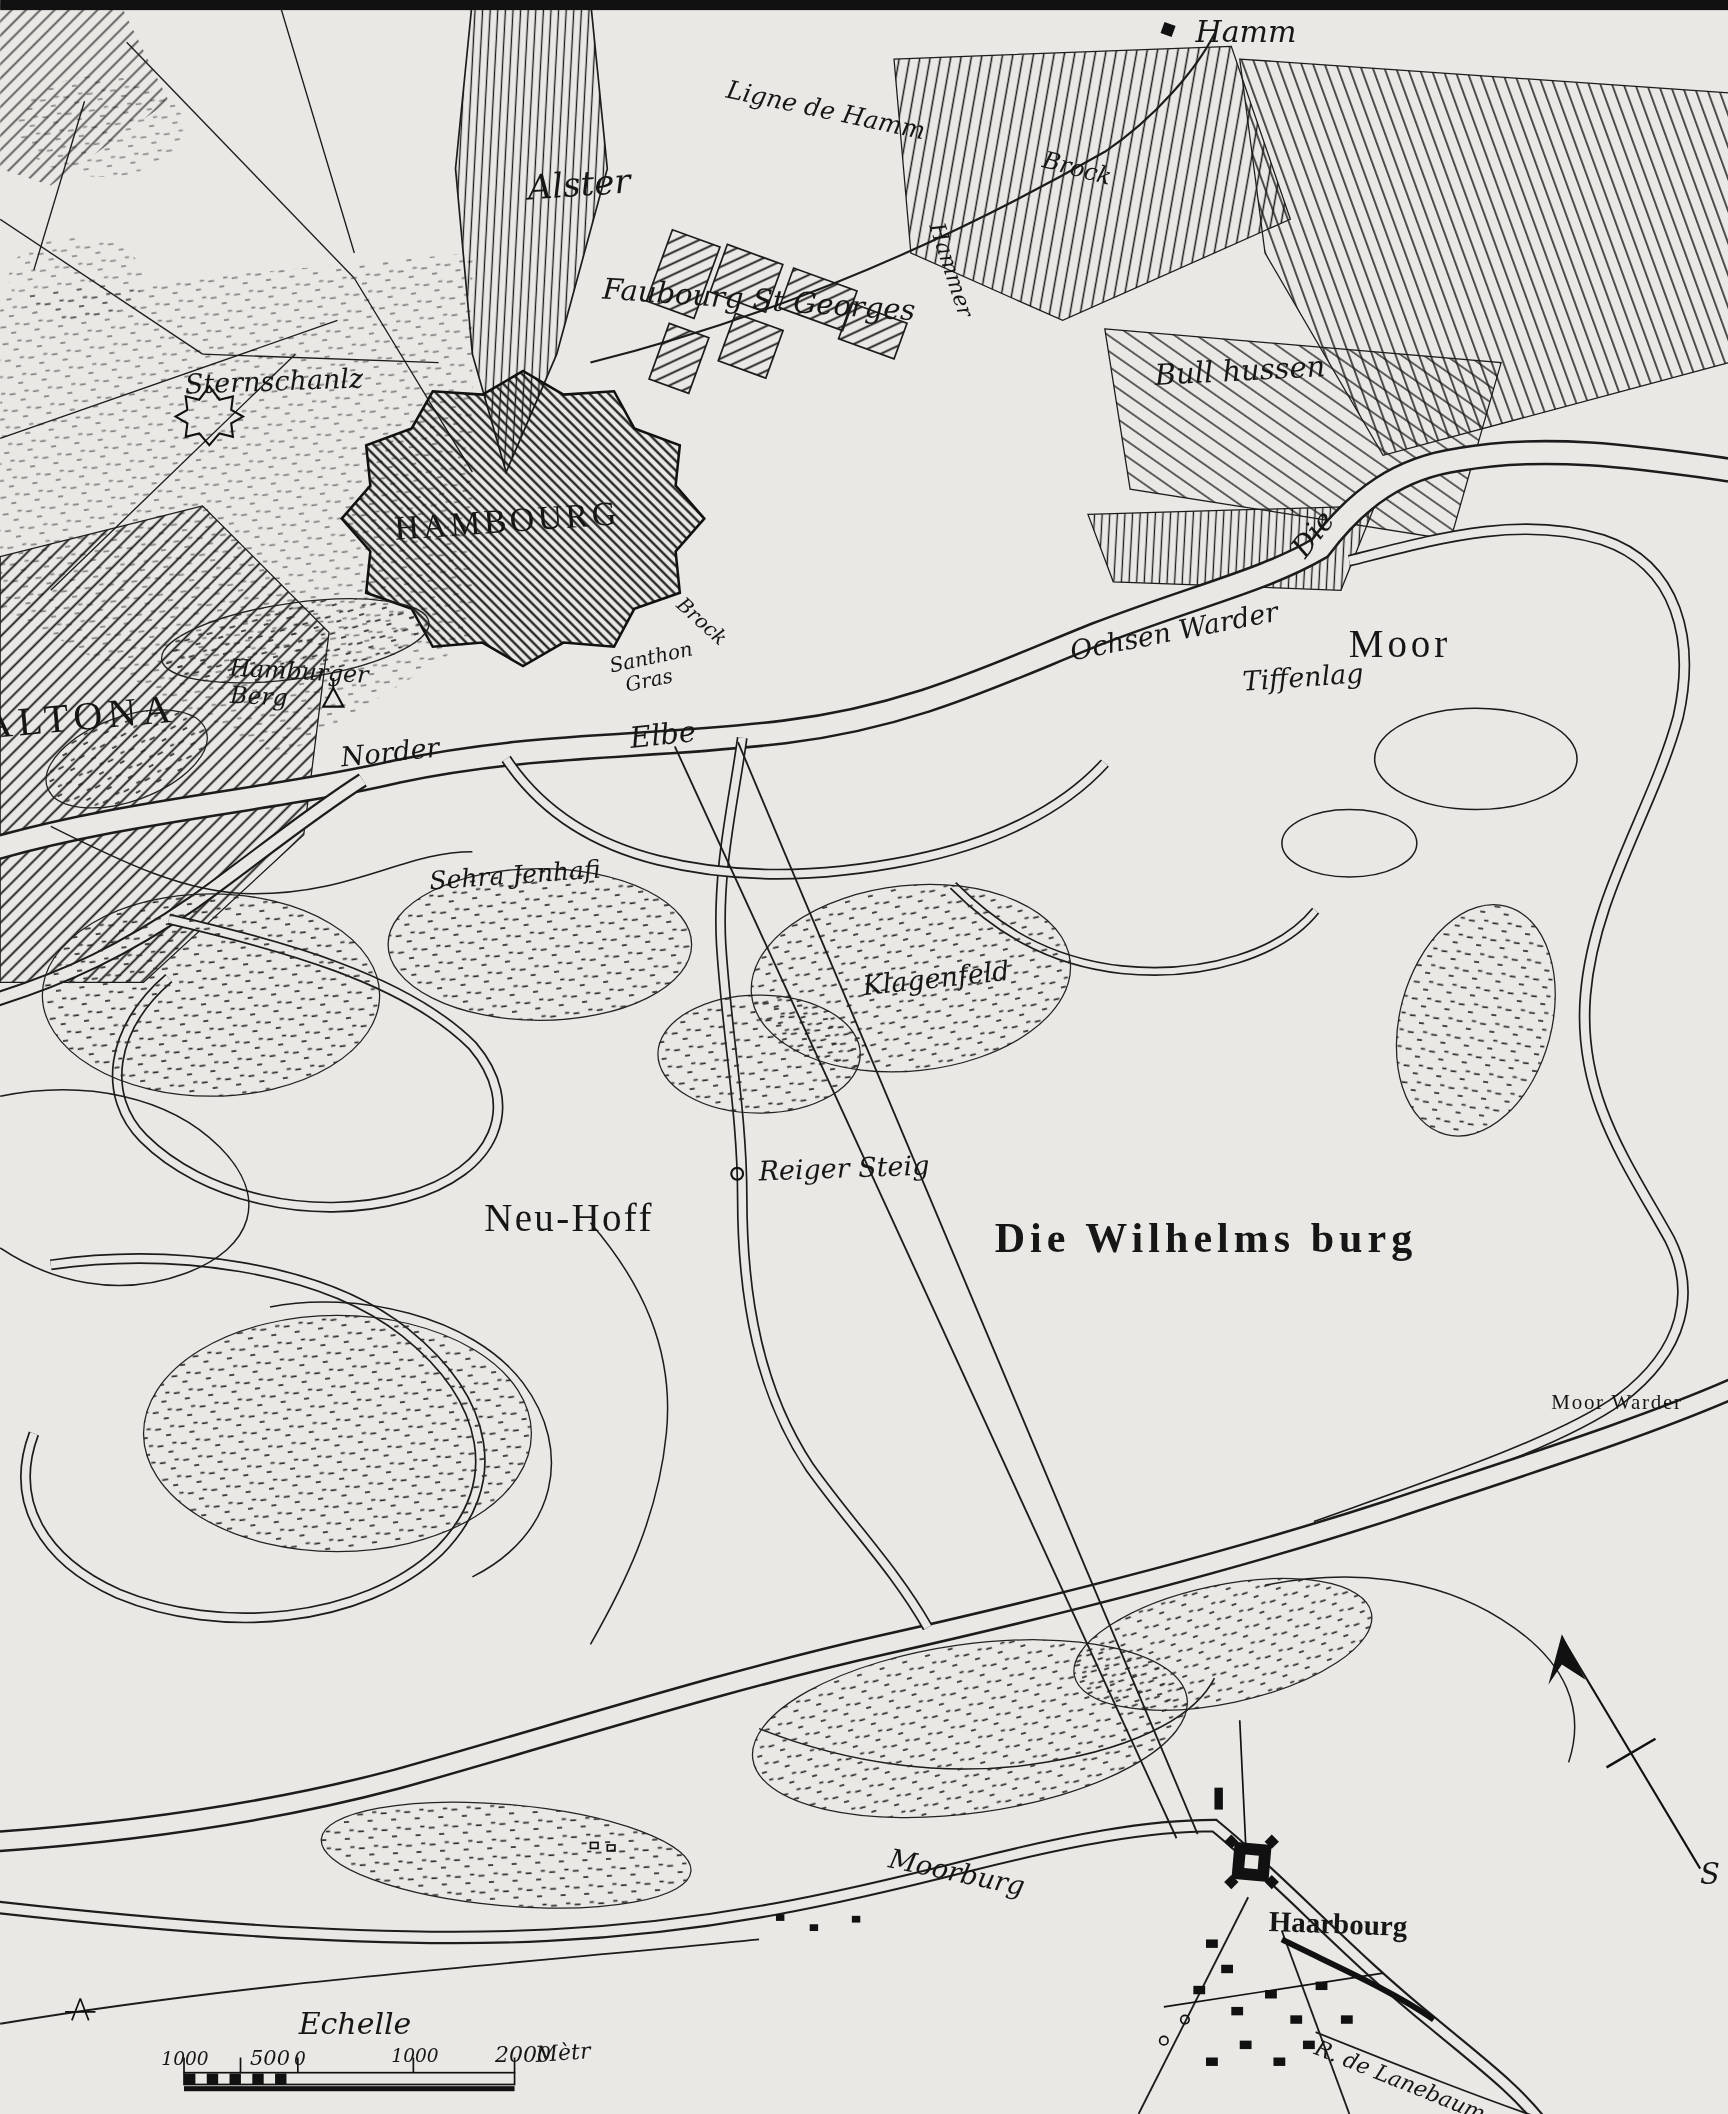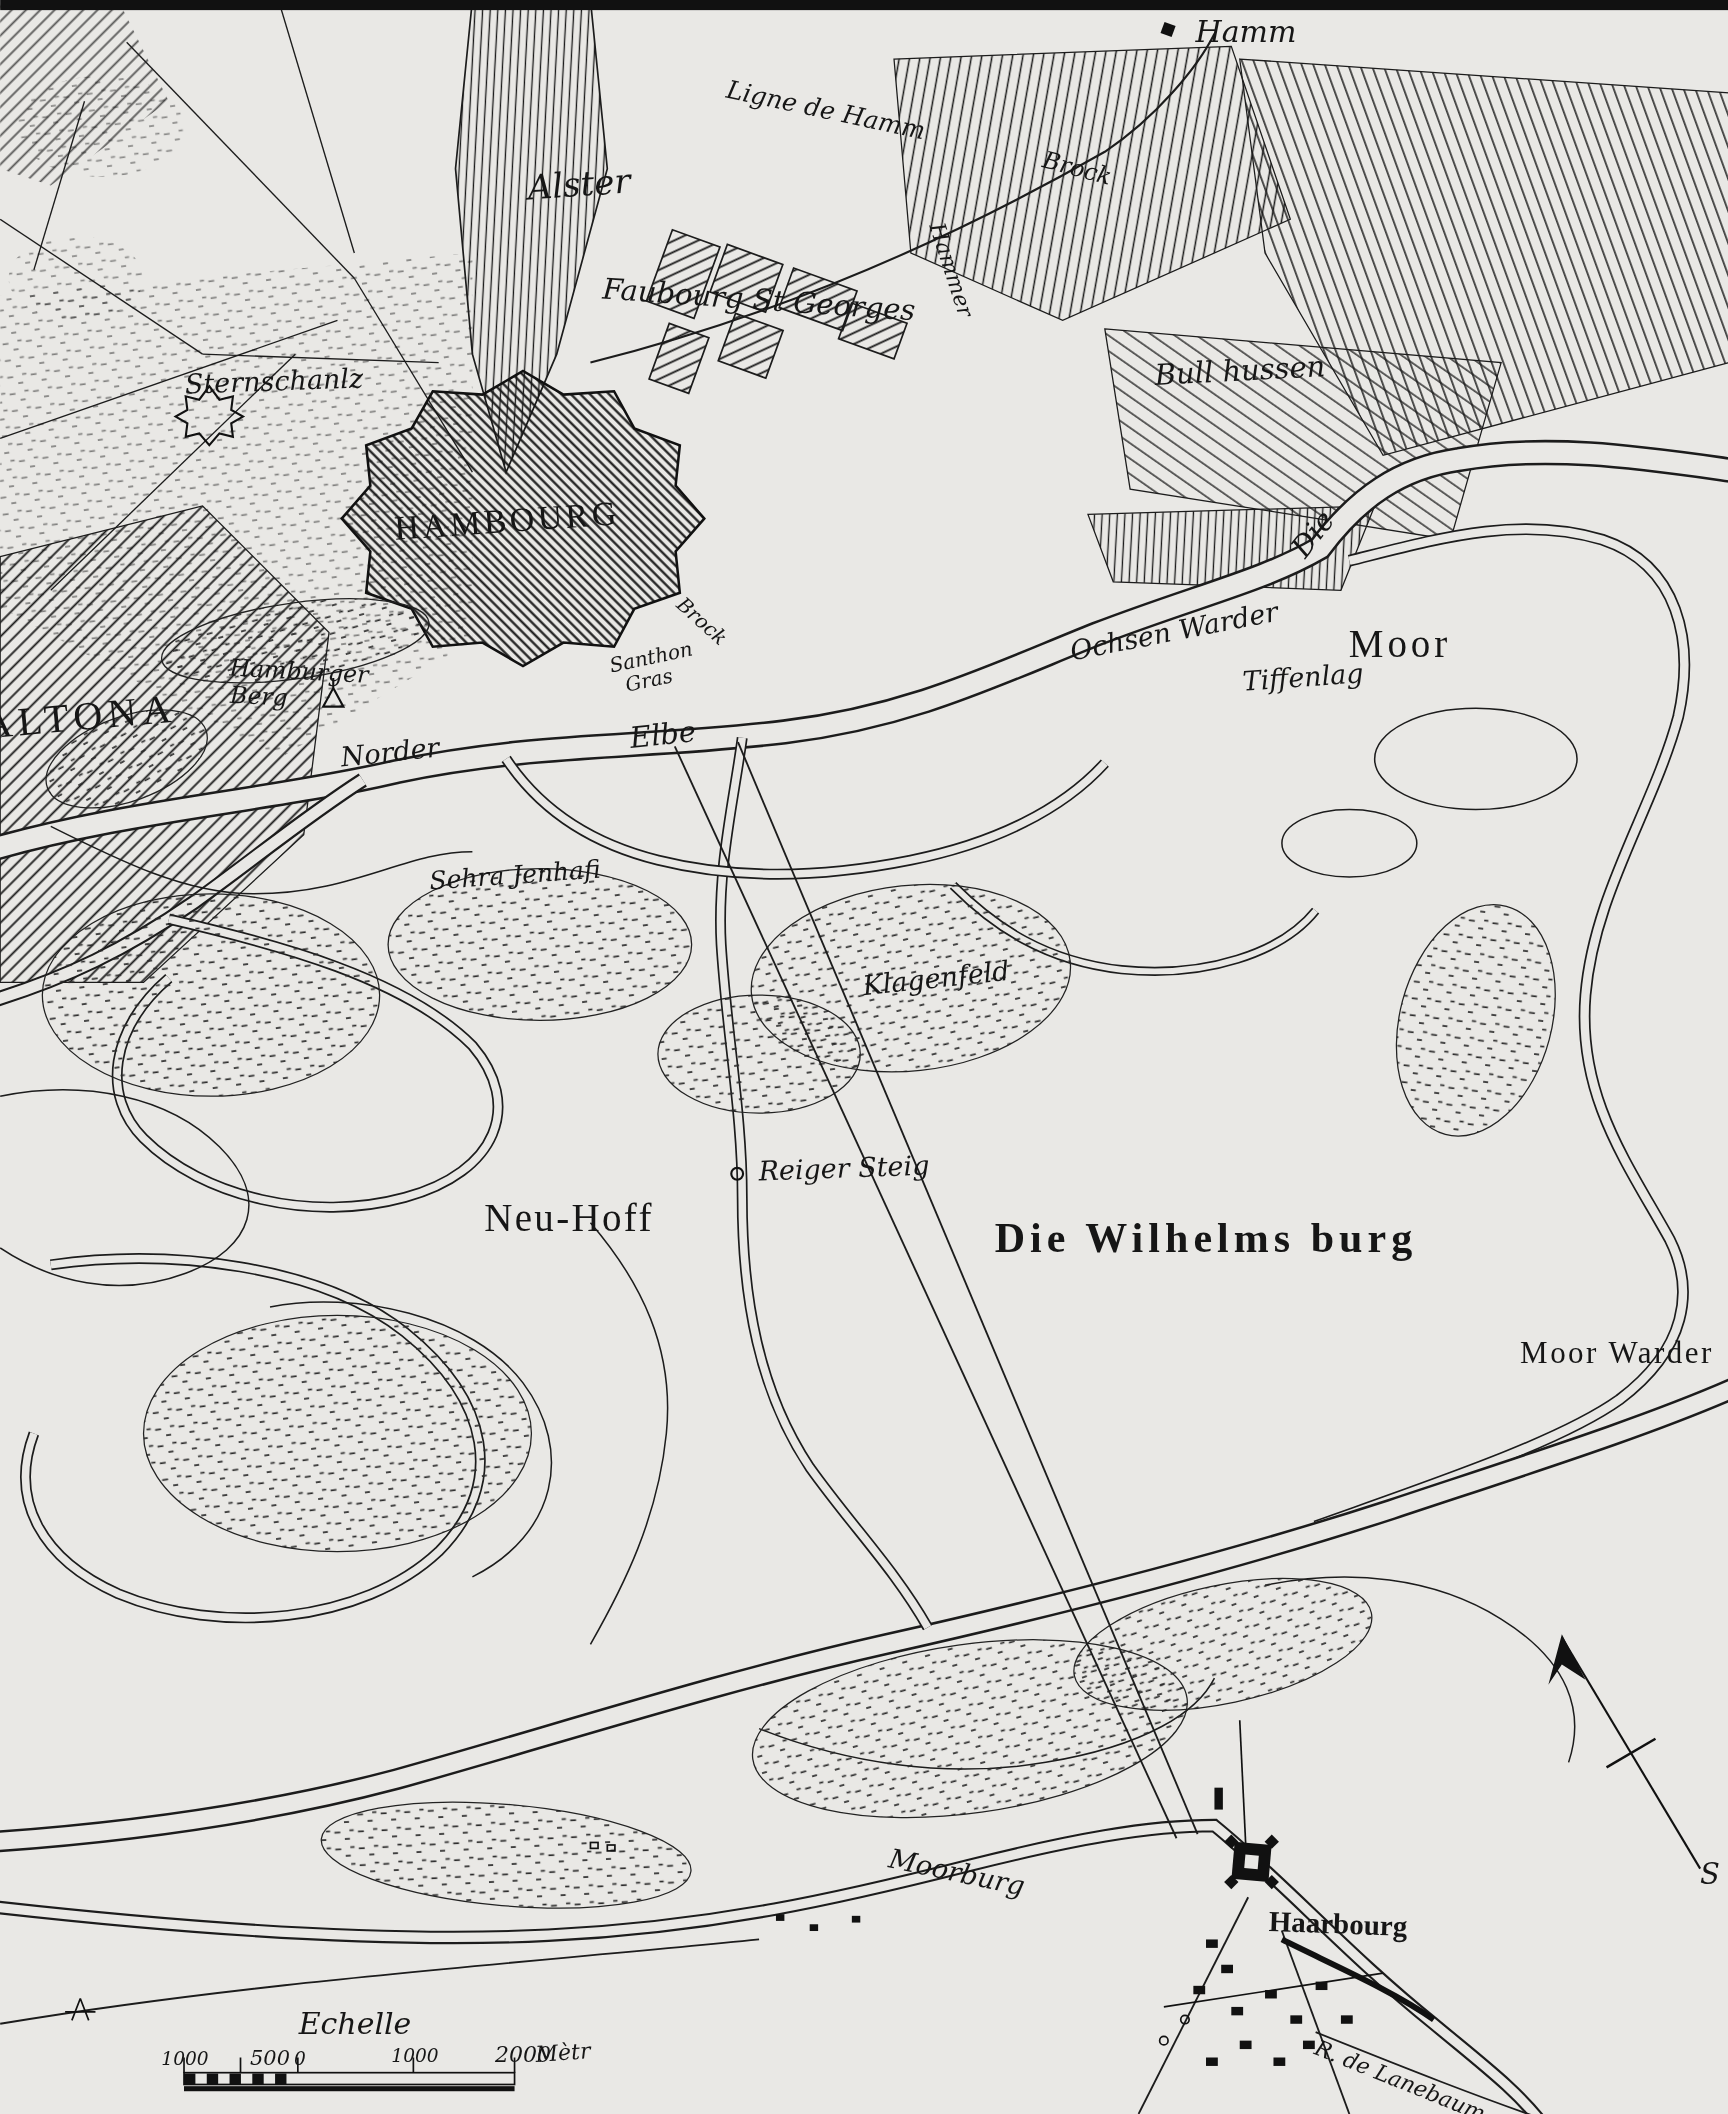--- a/index.html
+++ b/index.html
@@ -244,21 +244,21 @@
       <div class="label script" style="left: 663px; top: 735px; font-size: 29px; transform: translate(-50%, -50%) rotate(-6deg);">Elbe</div>
       <div class="label script" style="left: 1174px; top: 631px; font-size: 27px; transform: translate(-50%, -50%) rotate(-11deg);">Ochsen Warder</div>
       <div class="label script" style="left: 1313px; top: 534px; font-size: 29px; transform: translate(-50%, -50%) rotate(-52deg);">Die</div>
       <div class="label roman" style="left: 1400px; top: 643px; font-size: 39px; letter-spacing: 0.1em; transform: translate(-50%, -50%) rotate(0deg);">Moor</div>
       <div class="label script" style="left: 1303px; top: 677px; font-size: 27px; transform: translate(-50%, -50%) rotate(-4deg);">Tiffenlag</div>
       <div class="label script" style="left: 515px; top: 875px; font-size: 25px; transform: translate(-50%, -50%) rotate(-4deg);">Sehra Jenhafi</div>
       <div class="label script" style="left: 936px; top: 978px; font-size: 27px; transform: translate(-50%, -50%) rotate(-6deg);">Klagenfeld</div>
       <div class="label script" style="left: 844px; top: 1168px; font-size: 27px; transform: translate(-50%, -50%) rotate(-2deg);">Reiger Steig</div>
       <div class="label roman" style="left: 569px; top: 1217px; font-size: 39px; letter-spacing: 0.06em; transform: translate(-50%, -50%) rotate(0deg);">Neu-Hoff</div>
       <div class="label roman" style="left: 1206px; top: 1238px; font-size: 42px; letter-spacing: 0.12em; transform: translate(-50%, -50%) rotate(0deg); font-weight: bold;">Die Wilhelms burg</div>
-      <div class="label roman" style="left: 1617px; top: 1352px; font-size: 31px; letter-spacing: 0.08em; transform: translate(-50%, -50%) rotate(0deg);">Moor Warder</div>
+      <div class="label roman" style="left: 1617px; top: 1402px; font-size: 21px; letter-spacing: 0.08em; transform: translate(-50%, -50%) rotate(0deg);">Moor Warder</div>
       <div class="label script" style="left: 957px; top: 1872px; font-size: 27px; transform: translate(-50%, -50%) rotate(12deg);">Moorburg</div>
       <div class="label romanbold" style="left: 1338px; top: 1924px; font-size: 29px; transform: translate(-50%, -50%) rotate(2deg);">Haarbourg</div>
       <div class="label script" style="left: 1400px; top: 2081px; font-size: 22px; transform: translate(-50%, -50%) rotate(22deg);">R. de Lanebaum</div>
       <div class="label script" style="left: 355px; top: 2024px; font-size: 30px; transform: translate(-50%, -50%) rotate(0deg);">Echelle</div>
       <div class="label scale" style="left: 185px; top: 2059px; font-size: 18.6px; transform: translate(-50%, -50%) rotate(0deg);">1000</div>
       <div class="label scale" style="left: 250px; top: 2058px; font-size: 21px; transform: translate(-50%, -50%) rotate(0deg); margin-left: 20px;">500</div>
       <div class="label scale" style="left: 300px; top: 2059px; font-size: 18.6px; transform: translate(-50%, -50%) rotate(0deg);">0</div>
       <div class="label scale" style="left: 415px; top: 2056px; font-size: 18.6px; transform: translate(-50%, -50%) rotate(0deg);">1000</div>
       <div class="label scale" style="left: 523px; top: 2055px; font-size: 22px; transform: translate(-50%, -50%) rotate(0deg);">2000</div>
       <div class="label scale" style="left: 563px; top: 2053px; font-size: 22px; transform: translate(-50%, -50%) rotate(-4deg);">Mètr</div>

